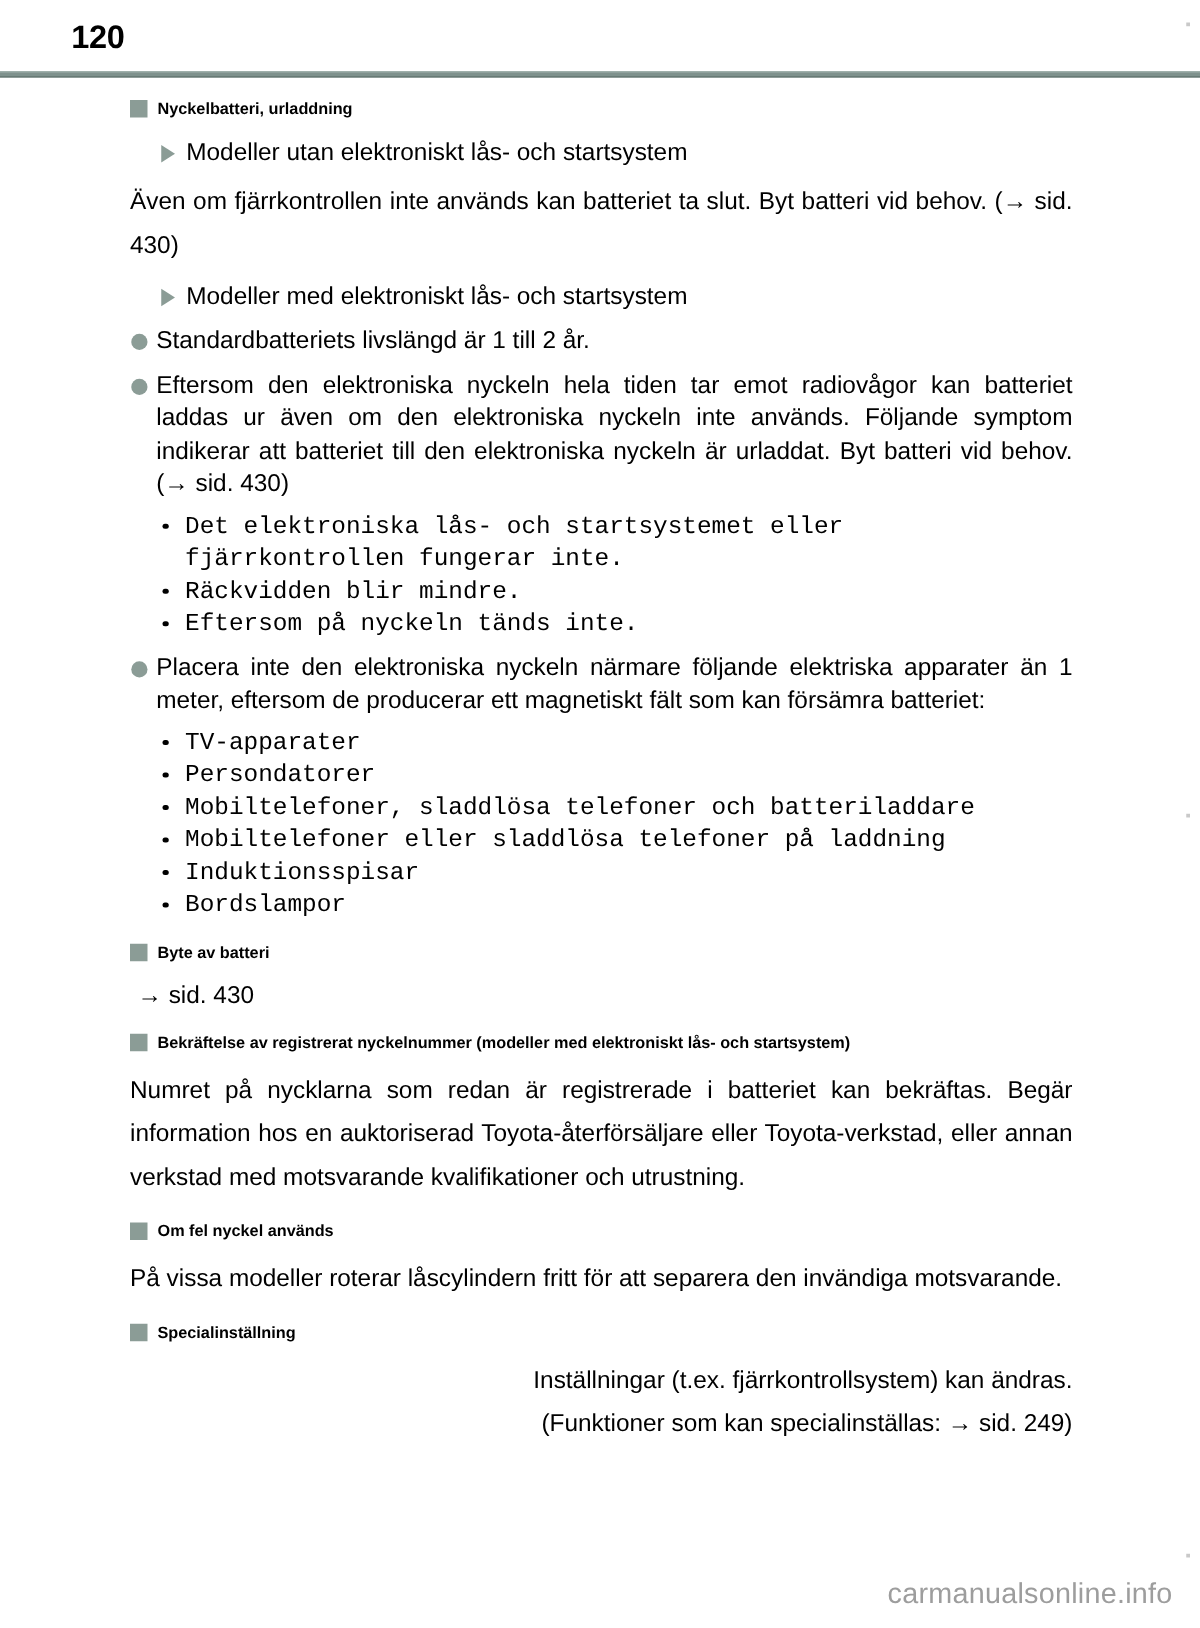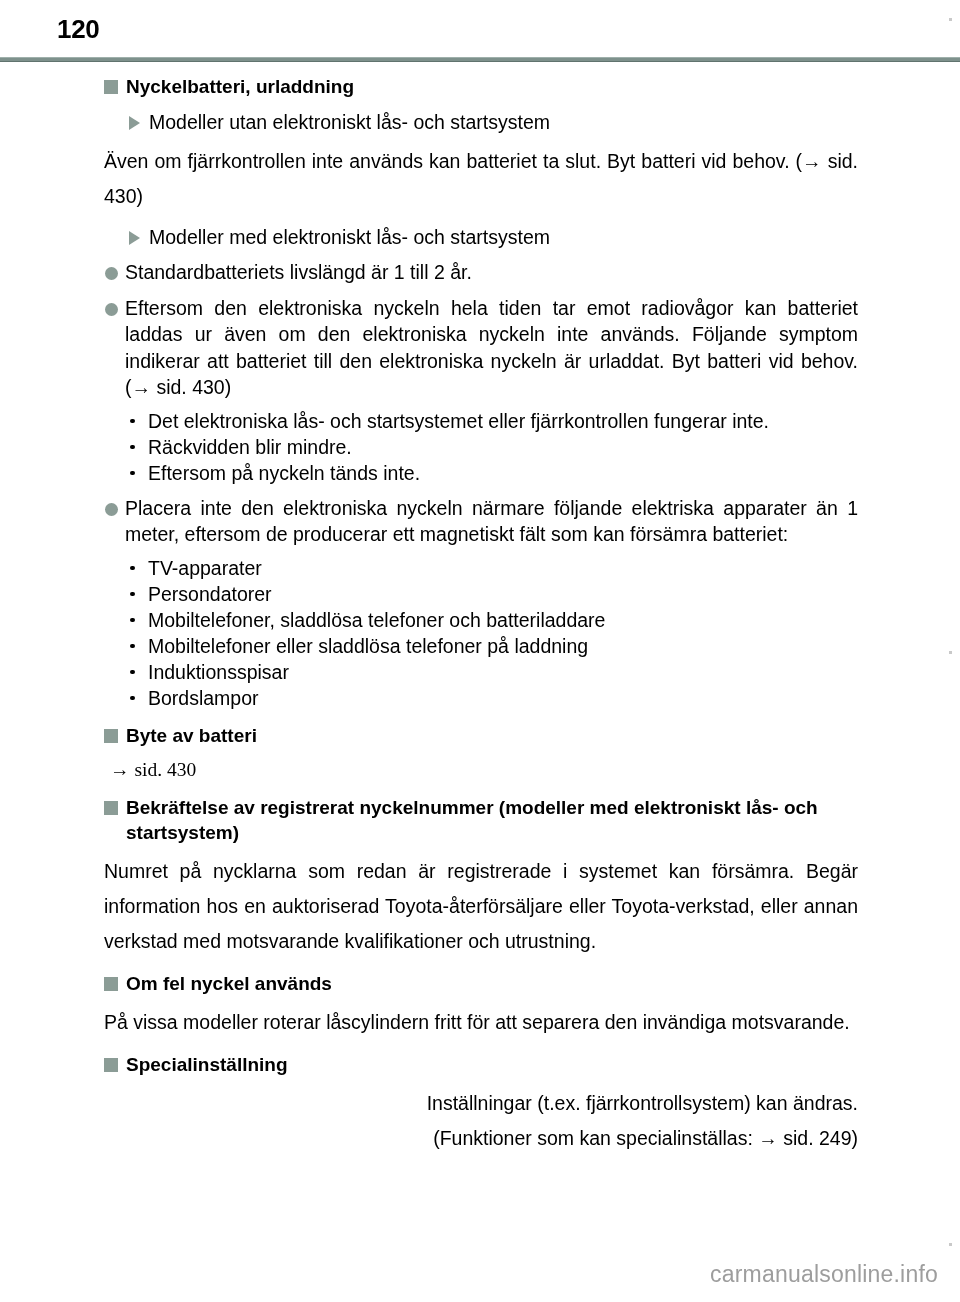--- a/index.html
+++ b/index.html
@@ -57,21 +57,21 @@
     left: 104px;
     top: 74px;
     width: 754px;
   }
 
   
   .sq-head {
     display: block;
     position: relative;
     padding-left: 22px;
-    font-size: 19px;
+    font-size: 13px;
     font-weight: bold;
     line-height: 25px;
     margin-top: 12px;
     margin-bottom: 2px;
   }
   .sq-head:first-child { margin-top: 0; }
   .sq-head .sq-bullet {
     position: absolute;
     left: 0;
     top: 6px;
@@ -127,20 +127,21 @@
     height: 13px;
     border-radius: 50%;
     background: #8b9c96;
   }
   .dot-item.nojust { text-align: left; }
 
   .sub-list {
     margin: 7px 0 0 0;
     padding: 0;
     list-style: none;
+    font-family: Liberation Mono, monospace;
   }
   .sub-list li {
     position: relative;
     padding-left: 22px;
     margin-left: 22px;
     font-size: 19.5px;
     line-height: 26px;
     text-align: left;
   }
   .sub-list li .sm-dot {
@@ -151,21 +152,20 @@
     height: 4.5px;
     border-radius: 50%;
     background: #000;
   }
 
   .ref-line {
     font-size: 19.5px;
     line-height: 26px;
     margin-top: 9px;
     padding-left: 6px;
-    font-family: Liberation Serif, serif;
   }
 
   
   .watermark {
     position: absolute;
     right: 22px;
     bottom: 14px;
     font-size: 23px;
     color: #9d9d9d;
     letter-spacing: 0.2px;
@@ -276,21 +276,21 @@
   <div class="sq-head">
     <span class="sq-bullet" style="background: rgb(139, 156, 150);"></span>
     <span>Byte av batteri</span>
   </div>
   <div class="ref-line">→ sid. 430</div>
 
   <div class="sq-head">
     <span class="sq-bullet" style="background: rgb(139, 156, 150);"></span>
     <span>Bekräftelse av registrerat nyckelnummer (modeller med elektroniskt lås- och startsystem)</span>
   </div>
-  <p class="para">Numret på nycklarna som redan är registrerade i systemet kan försämra. Begär information hos en auktoriserad Toyota-återförsäljare eller Toyota-verkstad, eller annan verkstad med motsvarande kvalifikationer och utrustning.</p>
+  <p class="para">Numret på nycklarna som redan är registrerade i batteriet kan bekräftas. Begär information hos en auktoriserad Toyota-återförsäljare eller Toyota-verkstad, eller annan verkstad med motsvarande kvalifikationer och utrustning.</p>
 
   <div class="sq-head">
     <span class="sq-bullet" style="background: rgb(139, 156, 150);"></span>
     <span>Om fel nyckel används</span>
   </div>
   <p class="para">På vissa modeller roterar låscylindern fritt för att separera den invändiga motsvarande.</p>
 
   <div class="sq-head">
     <span class="sq-bullet" style="background: rgb(139, 156, 150);"></span>
     <span>Specialinställning</span>

